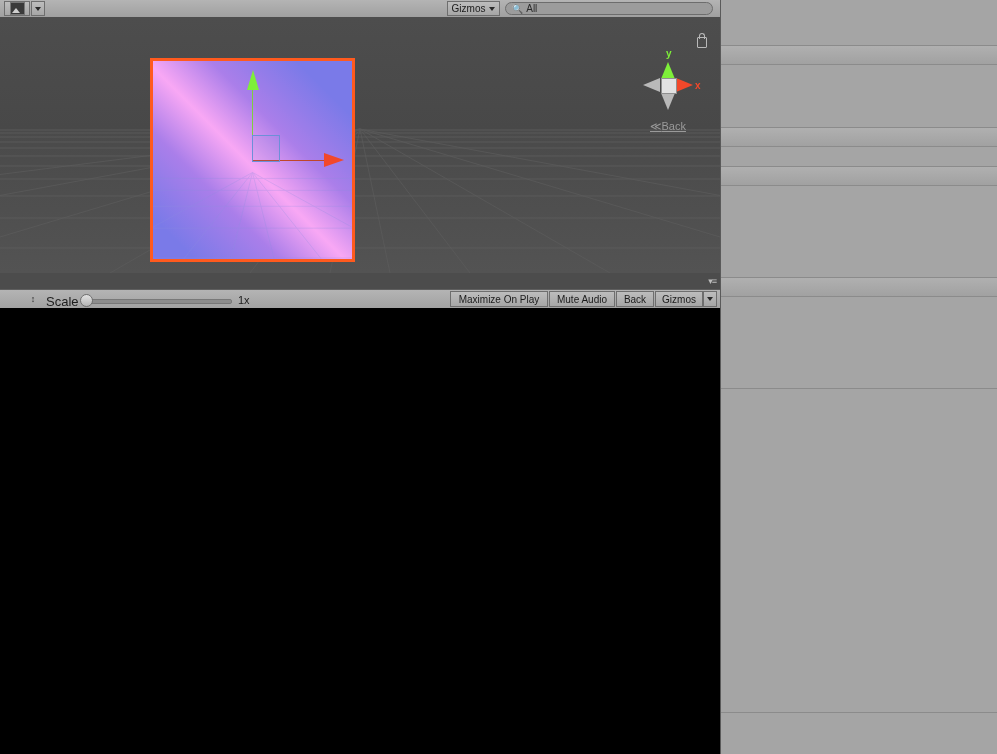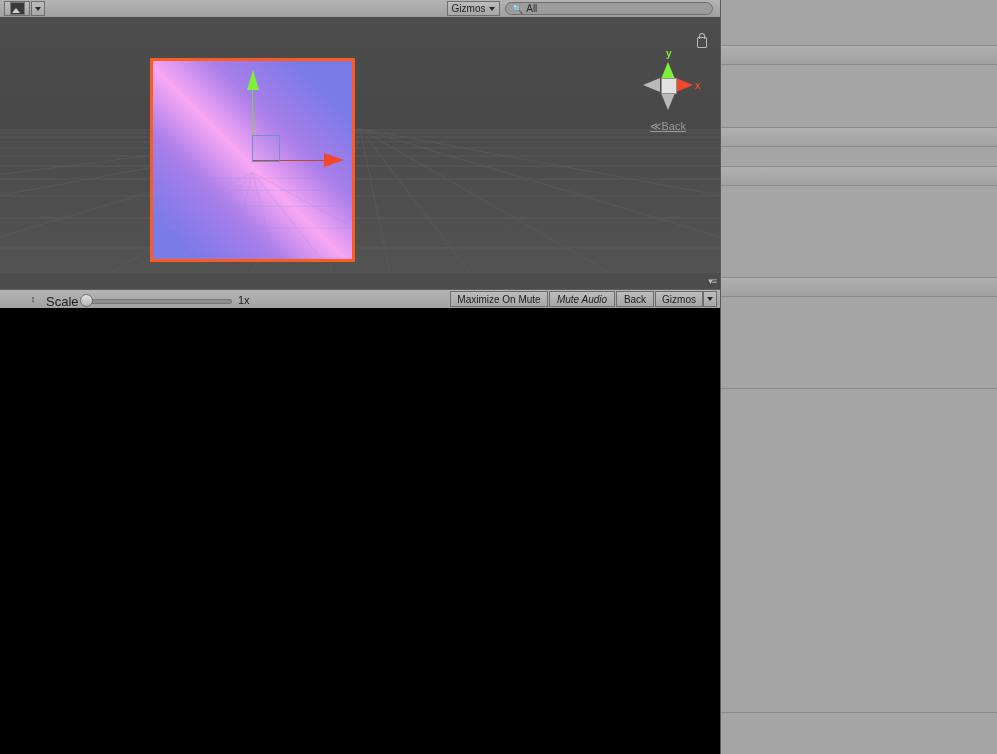--- a/index.html
+++ b/index.html
@@ -92,21 +92,21 @@
   #g-scale-lbl{position:absolute;left:46px;top:4px;font-size:13px;color:#1d1d1d;}
   #g-slider{position:absolute;left:82px;top:9px;width:148px;height:3px;background:#8d8d8d;
      border:1px solid #787878;border-radius:2px;}
   #g-knob{position:absolute;left:80px;top:4px;width:11px;height:11px;border-radius:50%;
      background:linear-gradient(to bottom,#e2e2e2,#b4b4b4);border:1px solid #6f6f6f;}
   #g-scale-val{position:absolute;left:238px;top:4px;font-size:11px;color:#1d1d1d;}
   .gt-btn{position:absolute;top:1px;height:16px;box-sizing:border-box;
      background:linear-gradient(to bottom,#bdbdbd,#a6a6a6);border:1px solid #6e6e6e;
      font-size:10px;color:#1b1b1b;display:flex;align-items:center;justify-content:center;}
   #gt-max{left:450px;width:98px;}
-  #gt-mute{left:549px;width:66px;font-style:italic;}
+  #gt-mute{left:549px;width:66px;}
   #gt-stats{left:616px;width:38px;}
   #gt-gizmos{left:655px;width:48px;}
   #gt-gizdd{left:703px;width:14px;}
   #game-view{position:absolute;left:0;top:308px;width:720px;height:446px;background:#000;}
 
   
   #inspector{position:absolute;left:720px;top:0;width:277px;height:754px;background:#a5a5a5;
      border-left:1px solid #5a5a5a;}
   .sec-head{position:absolute;left:0;width:277px;height:18px;
      background:linear-gradient(to bottom,#b0b0b0,#a1a1a1);
@@ -215,21 +215,21 @@
       <span class="grip">▾≡</span>
     </div>
   </div>
 
   <div id="game-toolbar">
     <div id="g-updown">↕</div>
     <div id="g-scale-lbl">Scale</div>
     <div id="g-slider"></div>
     <div id="g-knob"></div>
     <div id="g-scale-val">1x</div>
-    <div class="gt-btn" id="gt-max">Maximize On Mute</div>
+    <div class="gt-btn" id="gt-max">Maximize On Play</div>
     <div class="gt-btn" id="gt-mute">Mute Audio</div>
     <div class="gt-btn" id="gt-stats">Back</div>
     <div class="gt-btn" id="gt-gizmos">Gizmos</div>
     <div class="gt-btn" id="gt-gizdd">
       <span class="caret-d"></span>
     </div>
   </div>
   <div id="game-view"></div>
 
   <div id="inspector">

